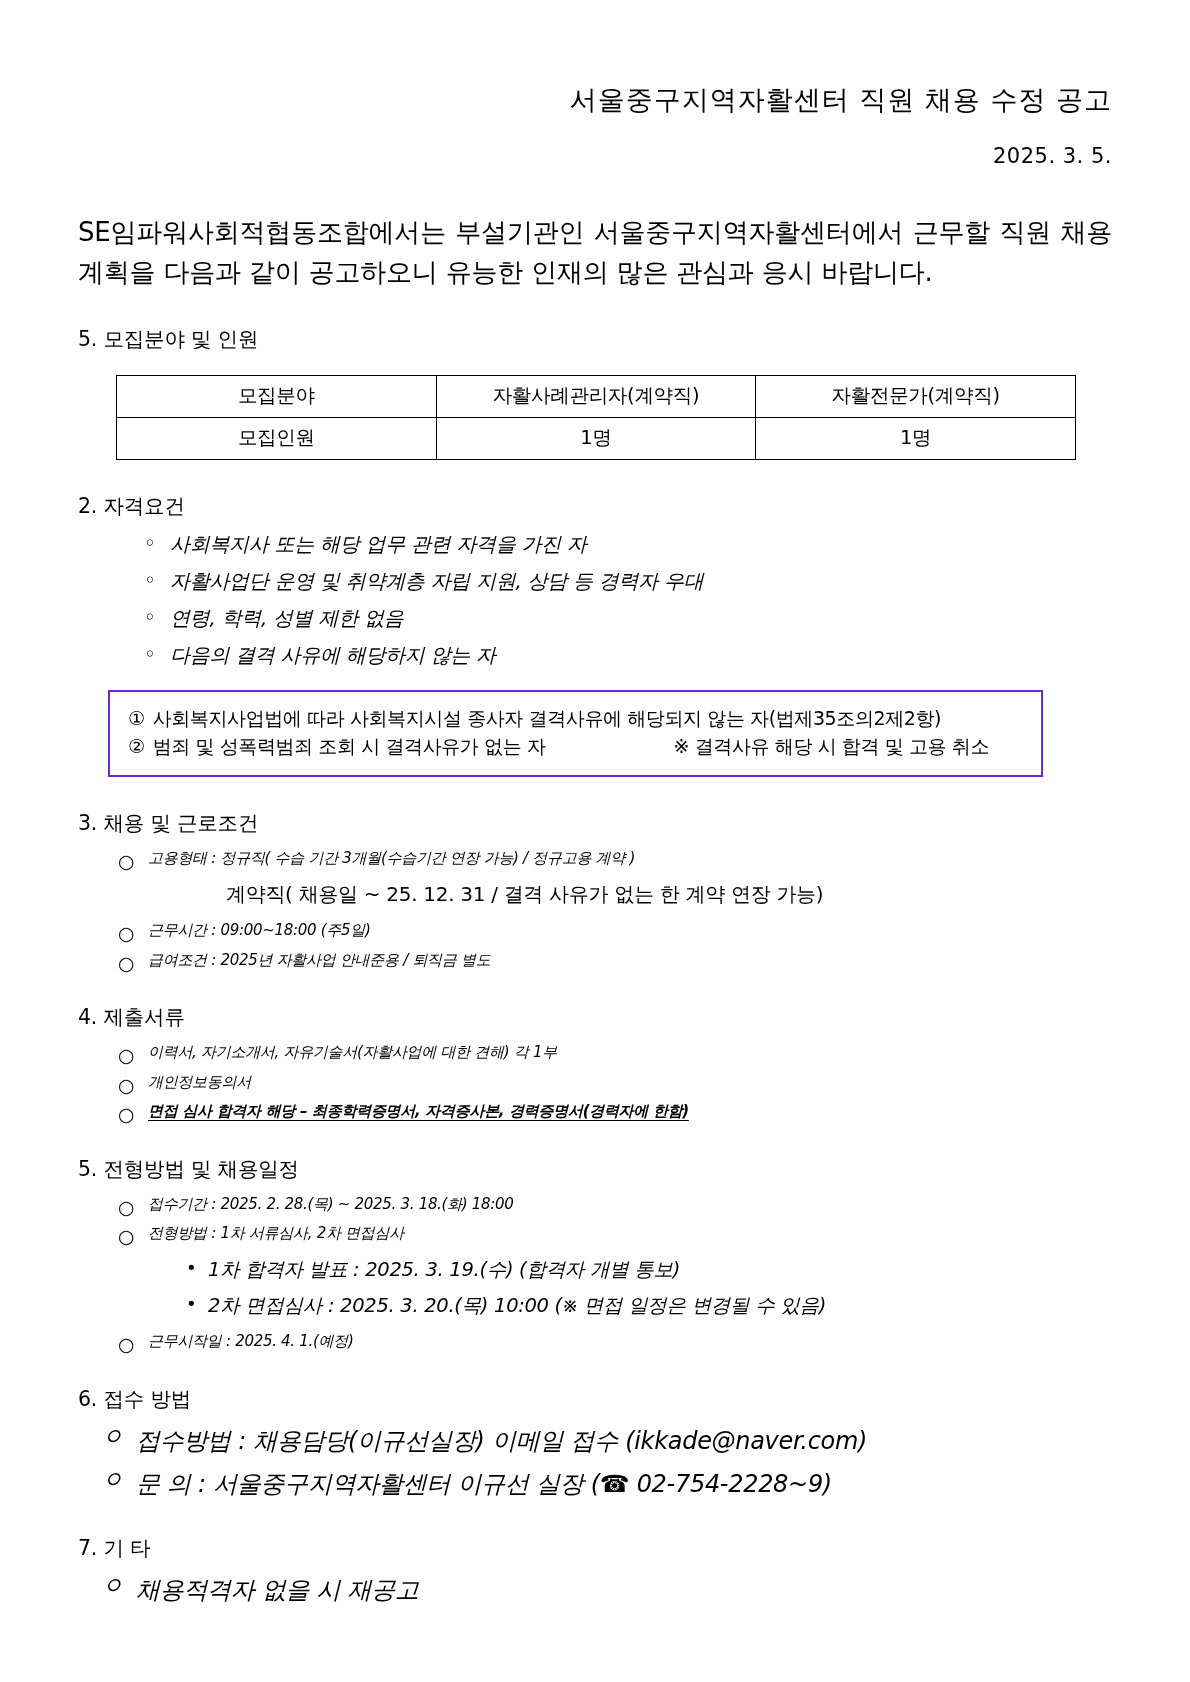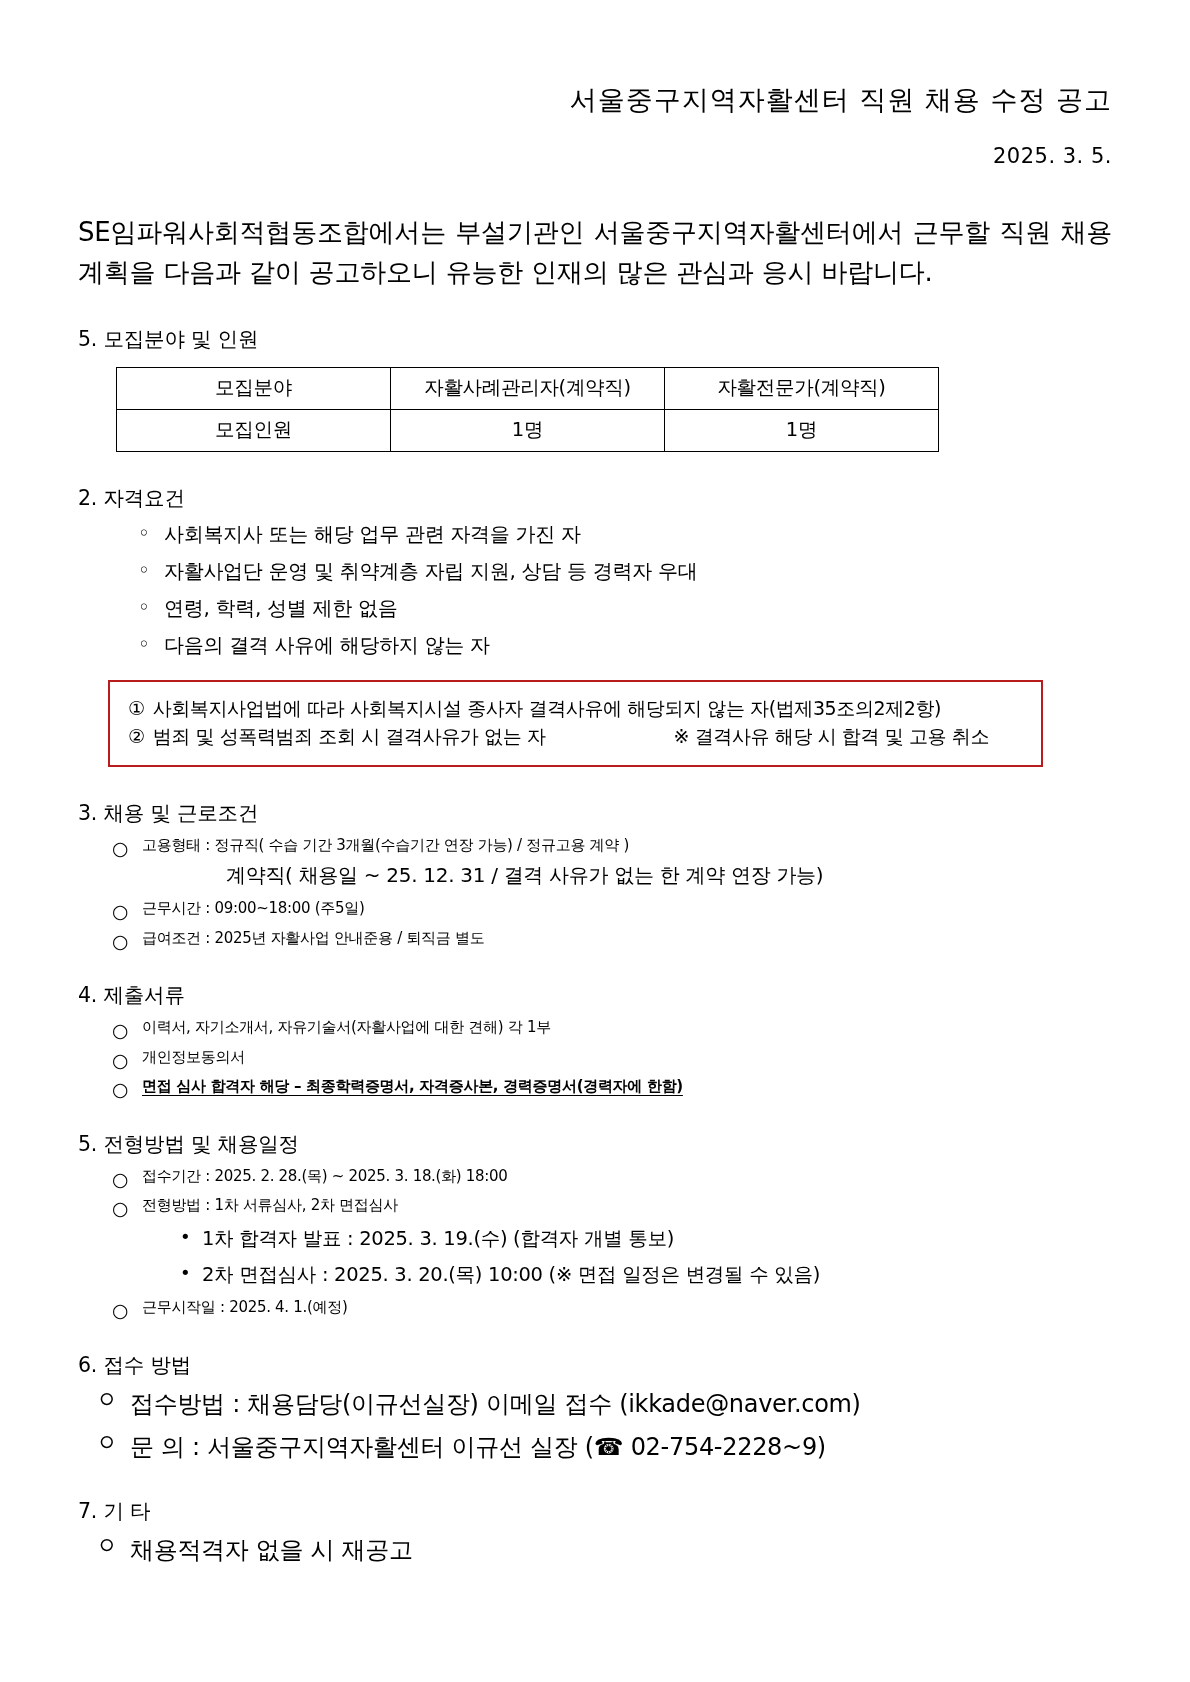--- a/index.html
+++ b/index.html
@@ -43,35 +43,36 @@
   .section {
     margin-top: 32px;
   }
   .section-title {
     font-size: 20.5px;
     letter-spacing: -0.2px;
     margin-bottom: 6px;
   }
   table.recruit {
     border-collapse: collapse;
-    width: 823px;
-    margin: 14px 0 0 38px;
+    width: 960px;
+    margin: 22px 0 0 38px;
     table-layout: fixed;
   }
   table.recruit td {
     border: 1px solid #000000;
     text-align: center;
     font-size: 19.5px;
     padding: 6px 0 8px 0;
     letter-spacing: -0.3px;
   }
   ul.circ, ul.oh, ul.dot, ul.bigo {
     list-style: none;
-    margin: 4px;
+    margin: 10px;
     padding: 0;
+    font-style: italic;
   }
   ul.circ > li {
     font-size: 20px;
     line-height: 1.45;
     margin: 8px 0 0 56px;
     position: relative;
     padding-left: 26px;
     letter-spacing: -0.3px;
   }
   ul.circ > li::before {
@@ -126,21 +127,21 @@
     top: -1px;
     font-size: 18px;
   }
   .cont-line {
     font-size: 20px;
     line-height: 1.5;
     margin: 4px 0 0 148px;
     letter-spacing: -0.3px;
   }
   .disq-box {
-    border: 2px solid #b91c1c;
+    border: 2px solid #6d28d9;
     margin: 20px 0 0 30px;
     width: 935px;
     box-sizing: border-box;
     padding: 12px 18px 14px 18px;
   }
   .disq-line {
     font-size: 19px;
     line-height: 1.5;
     letter-spacing: -0.4px;
     position: relative;

